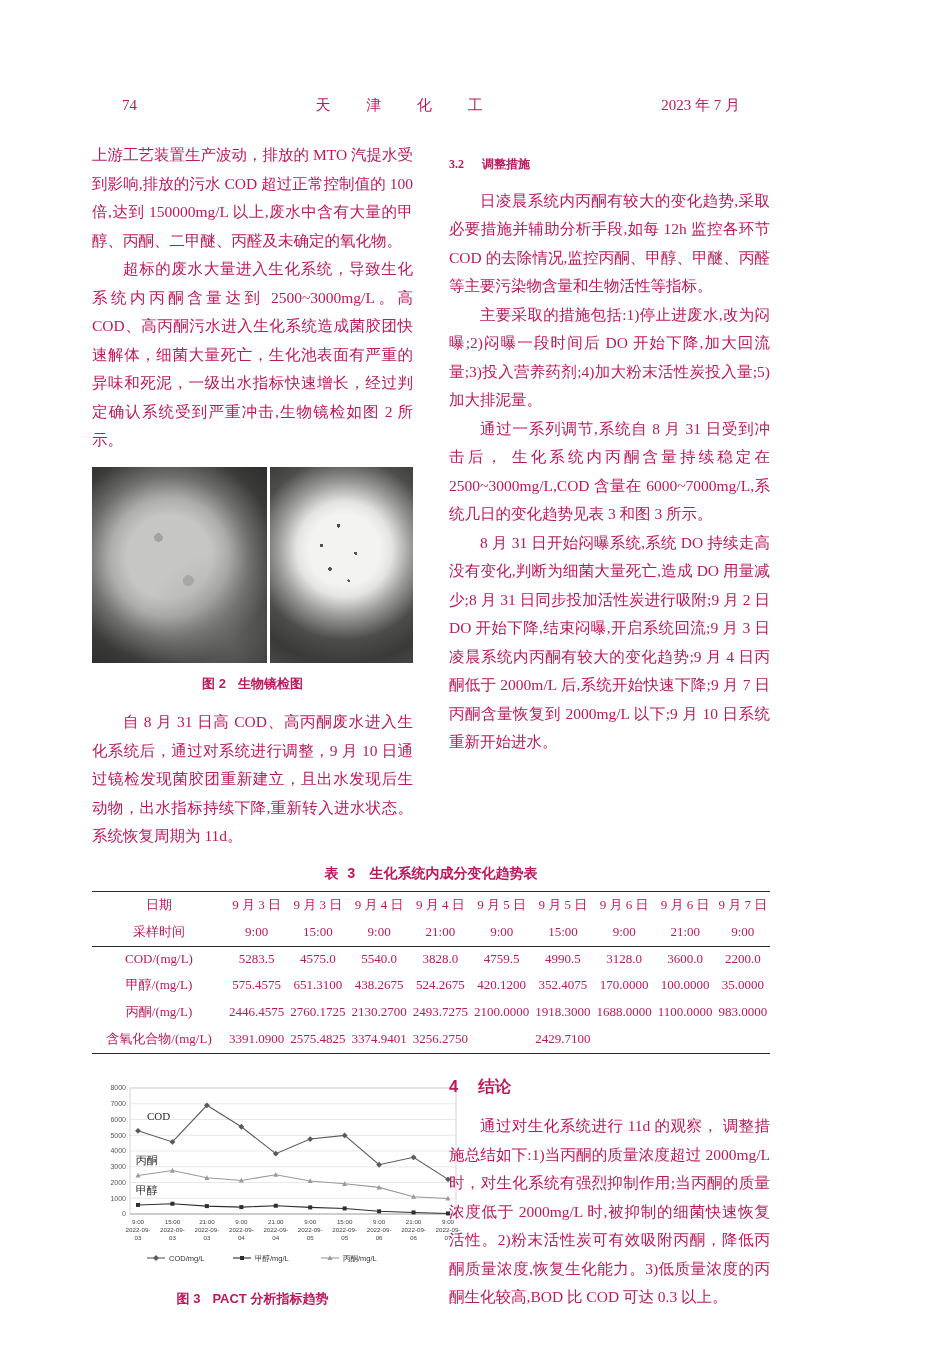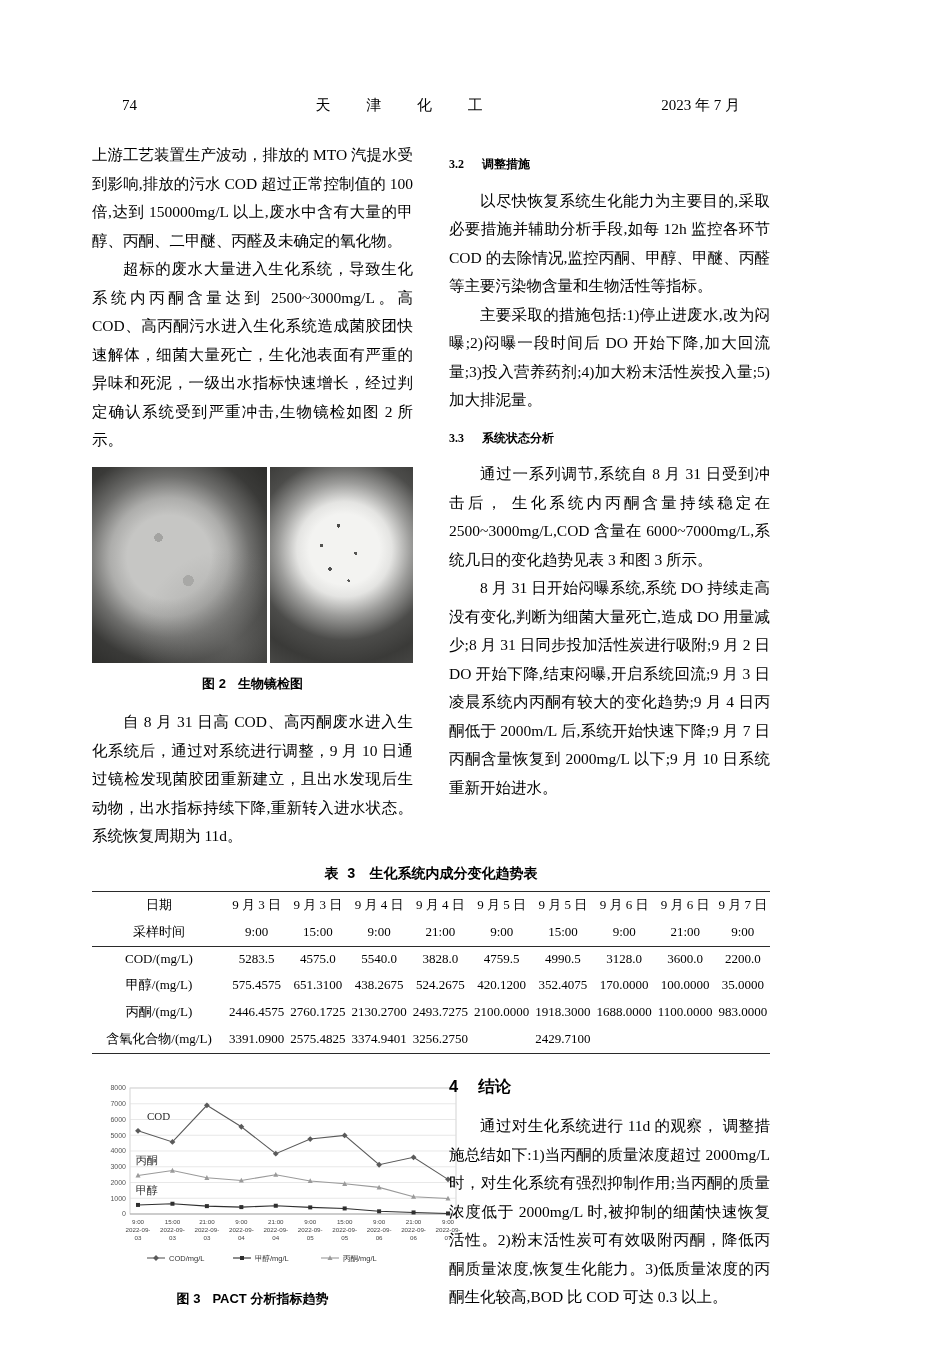--- a/index.html
+++ b/index.html
@@ -1,19 +1,19 @@
 <!DOCTYPE html>
 <html><head>
 <meta charset="utf-8">
 <style>
   * { margin:0; padding:0; box-sizing:border-box; }
   html,body { background:#ffffff; }
   .page {
     width:862px; height:1345px; background:#fff; position:relative;
-    font-family:"Liberation Serif","DejaVu Serif",serif; color:#000000;
+    font-family:"Liberation Serif","DejaVu Serif",serif; color:#be185d;
     padding:96px 92px 0 92px; overflow:hidden;
   }
   .pg-header { display:flex; justify-content:space-between; align-items:baseline;
     font-size:15px; margin-bottom:26px; padding:0 30px 0 30px; }
   .pg-header .journal { letter-spacing:16px; text-indent:16px; }
   .cols { display:flex; gap:36px;justify-content:center; }
   .col { flex:1; min-width:0; font-size:15.5px; line-height:28.5px; text-align:justify; }
   p.ind { text-indent:2em; }
   .sec-head { font-family:Liberation Serif, serif; font-weight:700;
     font-size:12px; margin:9px 0 8px 0; }
@@ -82,26 +82,23 @@
         <span class="cap-num">图 2</span><span>生物镜检图</span>
       </div>
 
       <p class="ind">自 8 月 31 日高 COD、高丙酮废水进入生化系统后，通过对系统进行调整，9 月 10 日通过镜检发现菌胶团重新建立，且出水发现后生动物，出水指标持续下降,重新转入进水状态。系统恢复周期为 11d。</p>
     </div>
 
     <div class="col">
       <div class="sec-head">
         <span class="num">3.2</span><span>调整措施</span>
       </div>
-      <p class="ind">以尽快恢复系统生化能力为主要目的,采取必要措施并辅助分析手段,如每 12h 监控各环节 COD 的去除情况,监控丙酮、甲醇、甲醚、丙醛等主要污染物含量和生物活性等指标。</p>
+      <p class="ind">日凌晨系统内丙酮有较大的变化趋势,采取必要措施并辅助分析手段,如每 12h 监控各环节 COD 的去除情况,监控丙酮、甲醇、甲醚、丙醛等主要污染物含量和生物活性等指标。</p>
       <p class="ind">主要采取的措施包括:1)停止进废水,改为闷曝;2)闷曝一段时间后 DO 开始下降,加大回流量;3)投入营养药剂;4)加大粉末活性炭投入量;5)加大排泥量。</p>
 
-      <div class="sec-head">
-        <span class="num">3.3</span><span>系统状态分析</span>
-      </div>
       <p class="ind">通过一系列调节,系统自 8 月 31 日受到冲击后， 生化系统内丙酮含量持续稳定在 2500~3000mg/L,COD 含量在 6000~7000mg/L,系统几日的变化趋势见表 3 和图 3 所示。</p>
       <p class="ind">8 月 31 日开始闷曝系统,系统 DO 持续走高没有变化,判断为细菌大量死亡,造成 DO 用量减少;8 月 31 日同步投加活性炭进行吸附;9 月 2 日 DO 开始下降,结束闷曝,开启系统回流;9 月 3 日凌晨系统内丙酮有较大的变化趋势;9 月 4 日丙酮低于 2000m/L 后,系统开始快速下降;9 月 7 日丙酮含量恢复到 2000mg/L 以下;9 月 10 日系统重新开始进水。</p>
     </div>
 
   </div>
 
   <div class="table-sec">
     <div class="table-caption">
       <span class="cap-num">表 3</span><span>生化系统内成分变化趋势表</span>
     </div>

